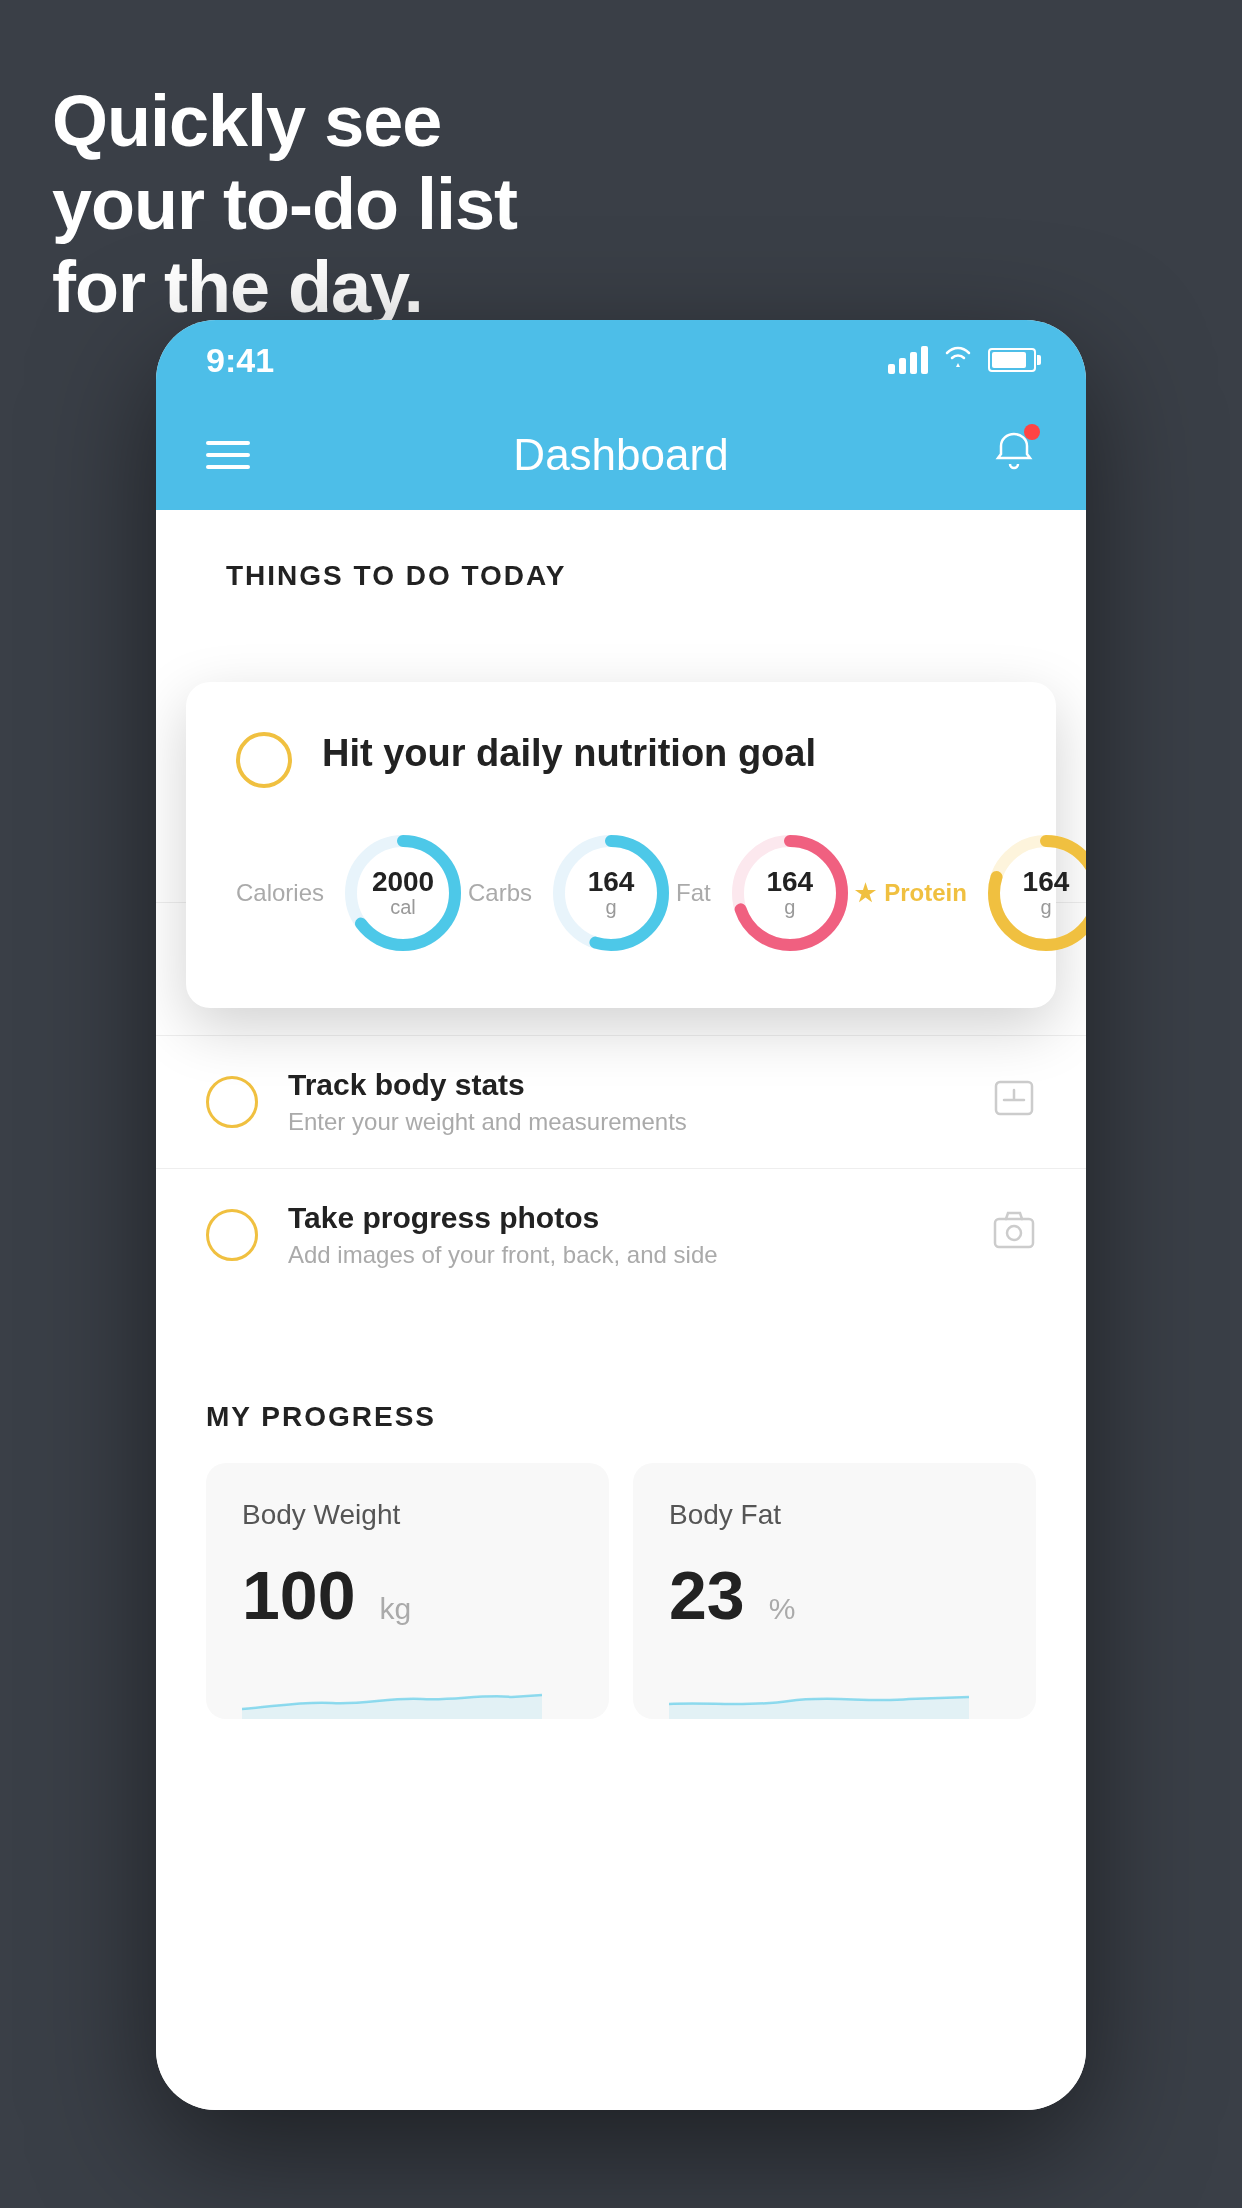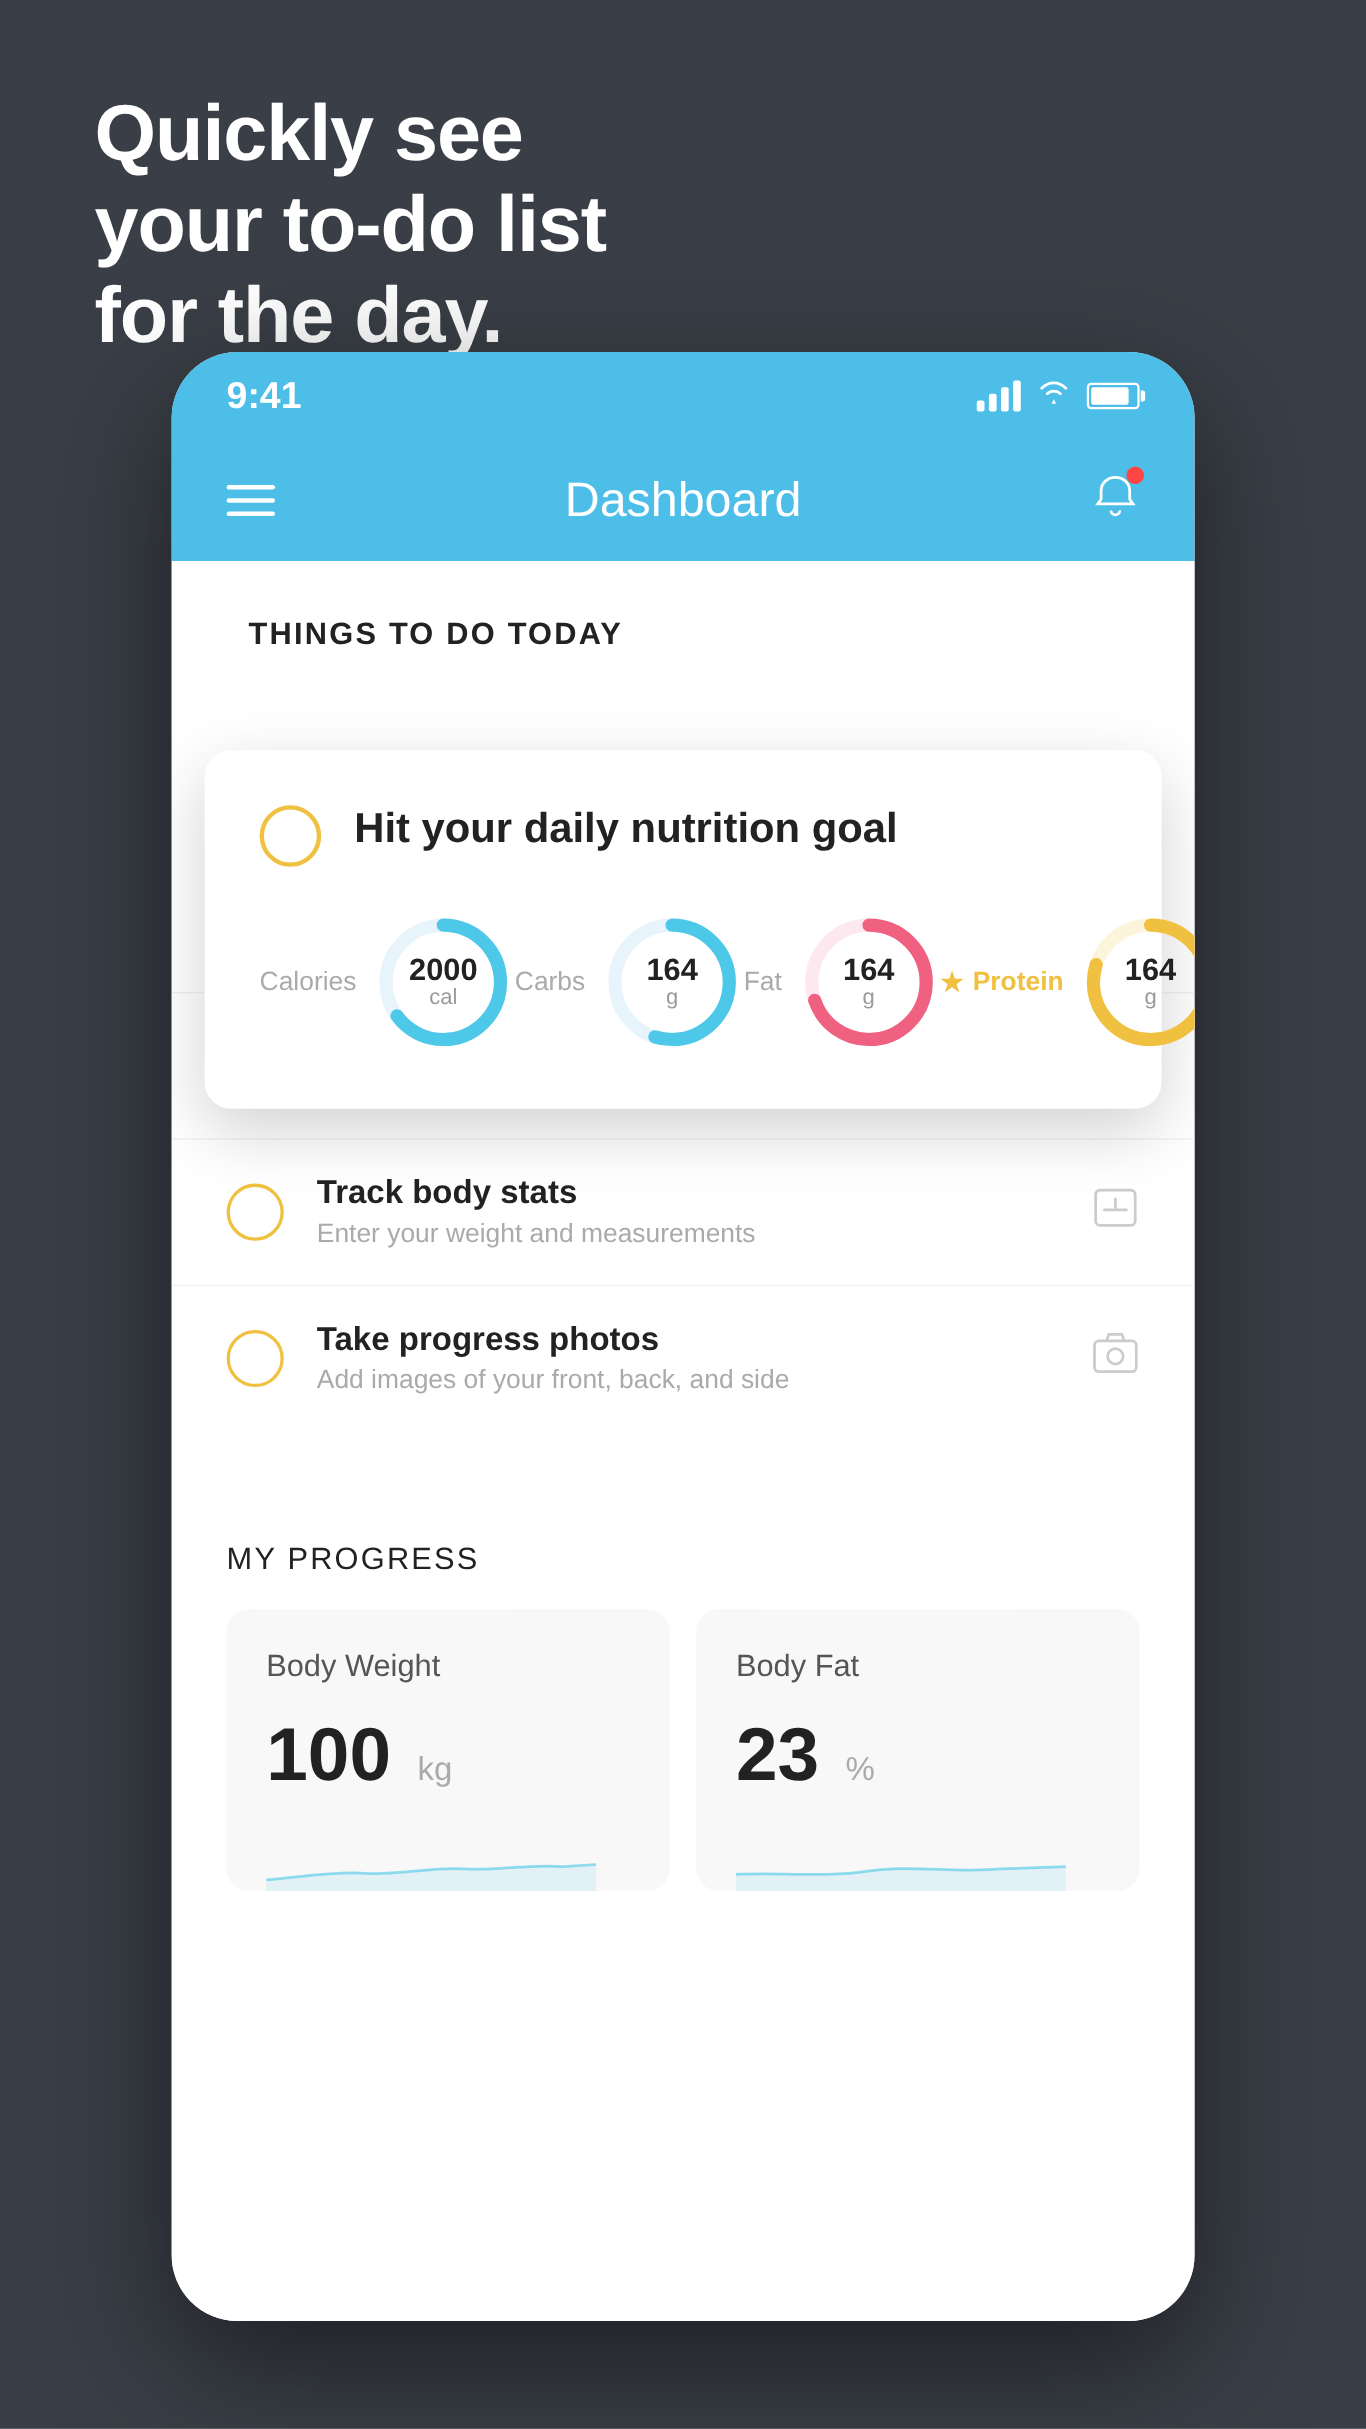--- a/index.html
+++ b/index.html
@@ -9,21 +9,21 @@
       background: #3a3f47;
       font-family: -apple-system, BlinkMacSystemFont, 'Helvetica Neue', Arial, sans-serif;
       overflow: hidden;
       position: relative;
     }
 
     
     .hero-text {
       position: absolute;
       top: 80px;
-      left: 86px;
+      left: 52px;
       color: #ffffff;
       font-size: 72px;
       font-weight: 800;
       line-height: 1.15;
       letter-spacing: -1px;
     }
 
     
     .phone-container {
       position: absolute;
@@ -297,21 +297,21 @@
     }
 
     
     .progress-section {
       padding: 50px 50px 0;
       margin-top: 50px;
     }
 
     .progress-header {
       font-size: 28px;
-      font-weight: 400;
+      font-weight: 700;
       letter-spacing: 2px;
       color: #222;
       text-transform: uppercase;
       margin-bottom: 30px;
     }
 
     .progress-cards {
       display: flex;
       gap: 24px;
     }

